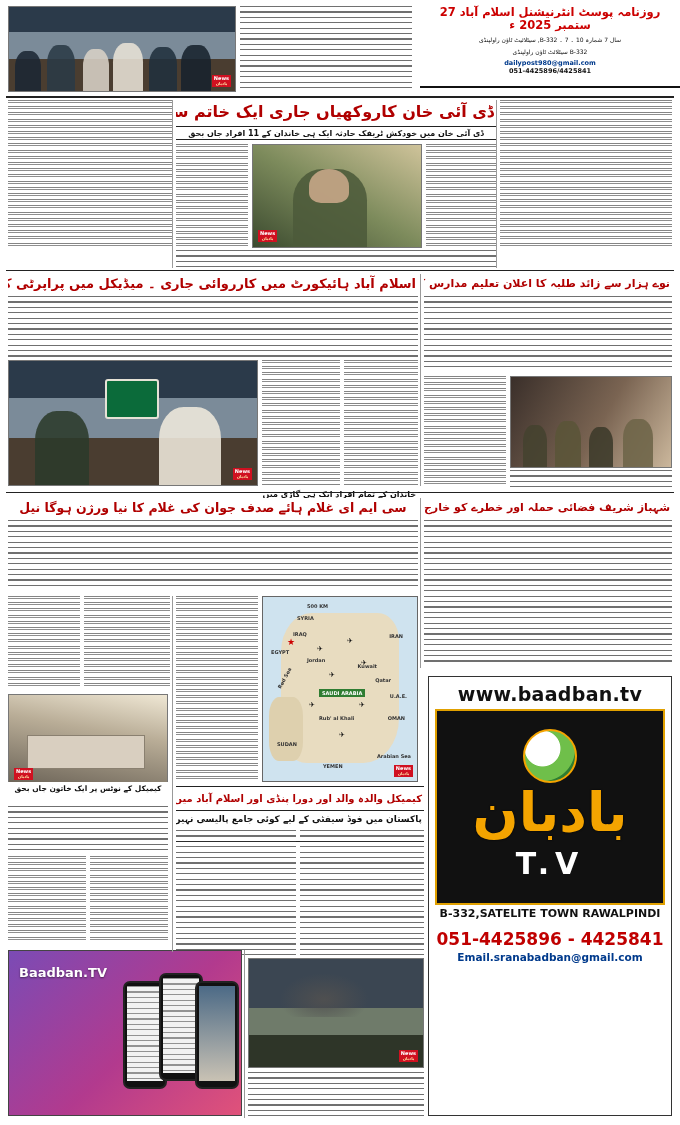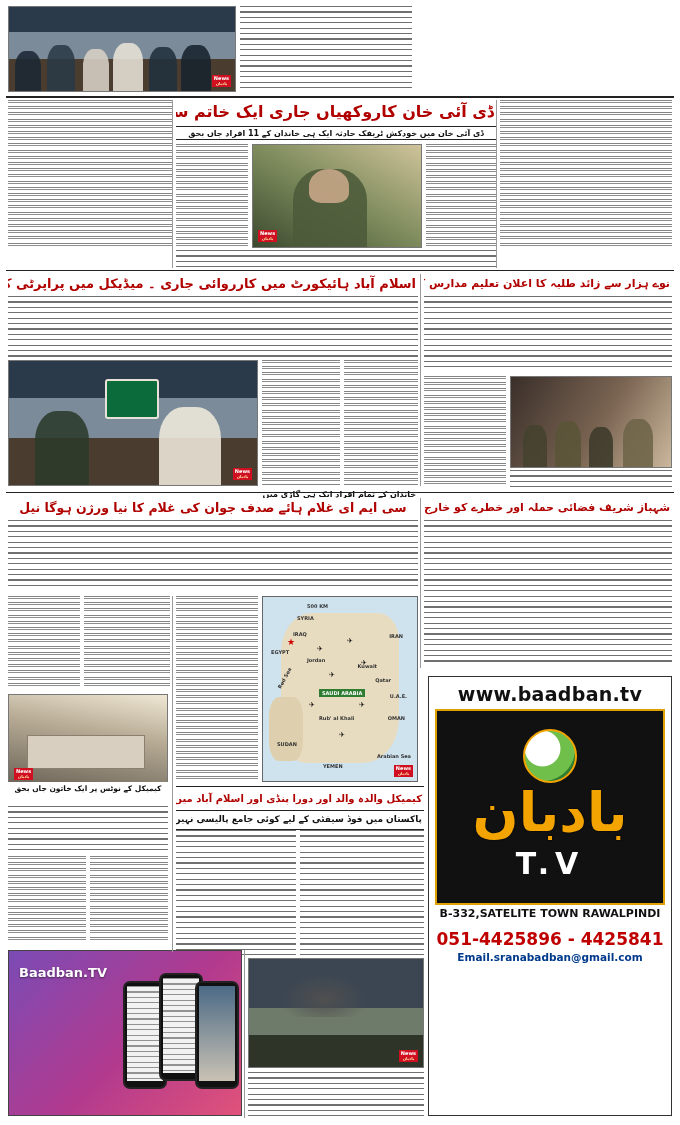--- a/index.html
+++ b/index.html
@@ -182,20 +182,27 @@
     <div class="sil" style="left:38px; width:28px; height:46px; background:#2a3a46;"></div>
     <div class="sil" style="left:74px; width:26px; height:42px; background:#d8d2c6;"></div>
     <div class="sil" style="left:104px; width:30px; height:48px; background:#e8e2d6;"></div>
     <div class="sil" style="left:140px; width:28px; height:44px; background:#20303c;"></div>
     <div class="sil" style="left:172px; width:30px; height:46px; background:#17222c;"></div>
     <div class="badge-news" style="right:4px; bottom:4px;">
       <span>News</span><em>بادبان</em>
     </div>
   </div>
 
+  <div class="masthead">
+    <div class="mast-title">روزنامہ پوسٹ انٹرنیشنل اسلام آباد 27 ستمبر 2025 ء</div>
+    <div class="mast-sub">سال 7 شمارہ 10 ۔ 7 ۔ B-332, سیٹلائیٹ ٹاؤن راولپنڈی</div>
+    <div class="mast-sub">B-332 سیٹلائٹ ٹاؤن راولپنڈی</div>
+    <div class="mast-mail">dailypost980@gmail.com</div>
+    <div class="mast-phone">051-4425896/4425841</div>
+  </div>
 
   <div class="blk" style="left:240px; top:6px; width:172px; height:86px;">
     <div class="ftext dense"></div>
   </div>
 
   <div class="rule" style="position:absolute; left:6px; top:96px; width:668px; height:2px;"></div>
 
   <div class="blk hl red" style="left:176px; top:100px; width:320px; height:24px; font-size:16px; line-height:22px; border:none;">ڈی آئی خان کاروکھیاں جاری ایک خاتم سمیت 11 افراد جاں بحق</div>
 
   <div class="blk hl" style="left:176px; top:126px; width:320px; height:14px; font-size:8px; line-height:12px;">ڈی آئی خان میں خودکش ٹریفک حادثہ ایک ہی خاندان کے 11 افراد جاں بحق</div>
@@ -330,21 +337,21 @@
       <span>News</span><em>بادبان</em>
     </div>
   </div>
   <div class="blk hl" style="left:8px; top:782px; width:160px; height:13px; font-size:7.5px; line-height:11px; border:none;">کیمیکل کے نوٹس پر ایک خاتون جاں بحق</div>
   <div class="blk" style="left:8px; top:806px; width:160px; height:46px;">
     <div class="ftext dense"></div>
   </div>
 
   <div class="rule" style="position:absolute; left:176px; top:786px; width:248px; height:1px;"></div>
   <div class="blk hl red" style="left:176px; top:790px; width:248px; height:18px; font-size:10px; line-height:16px; border:none;">کیمیکل والدہ والد اور دورا پنڈی اور اسلام آباد میں جگہ جگہ کار فرنٹ</div>
-  <div class="blk hl" style="left:176px; top:810px; width:248px; height:20px; font-size:9px; line-height:14px;">پاکستان میں فوڈ سیفٹی کے لیے کوئی جامع پالیسی نہیں</div>
+  <div class="blk hl" style="left:176px; top:810px; width:248px; height:32px; font-size:9px; line-height:14px;">پاکستان میں فوڈ سیفٹی کے لیے کوئی جامع پالیسی نہیں</div>
   <div class="blk" style="left:176px; top:830px; width:120px; height:126px;">
     <div class="ftext dense"></div>
   </div>
   <div class="blk" style="left:300px; top:830px; width:124px; height:126px;">
     <div class="ftext dense"></div>
   </div>
 
   <div class="blk" style="left:8px; top:856px; width:78px; height:86px;">
     <div class="ftext"></div>
   </div>

